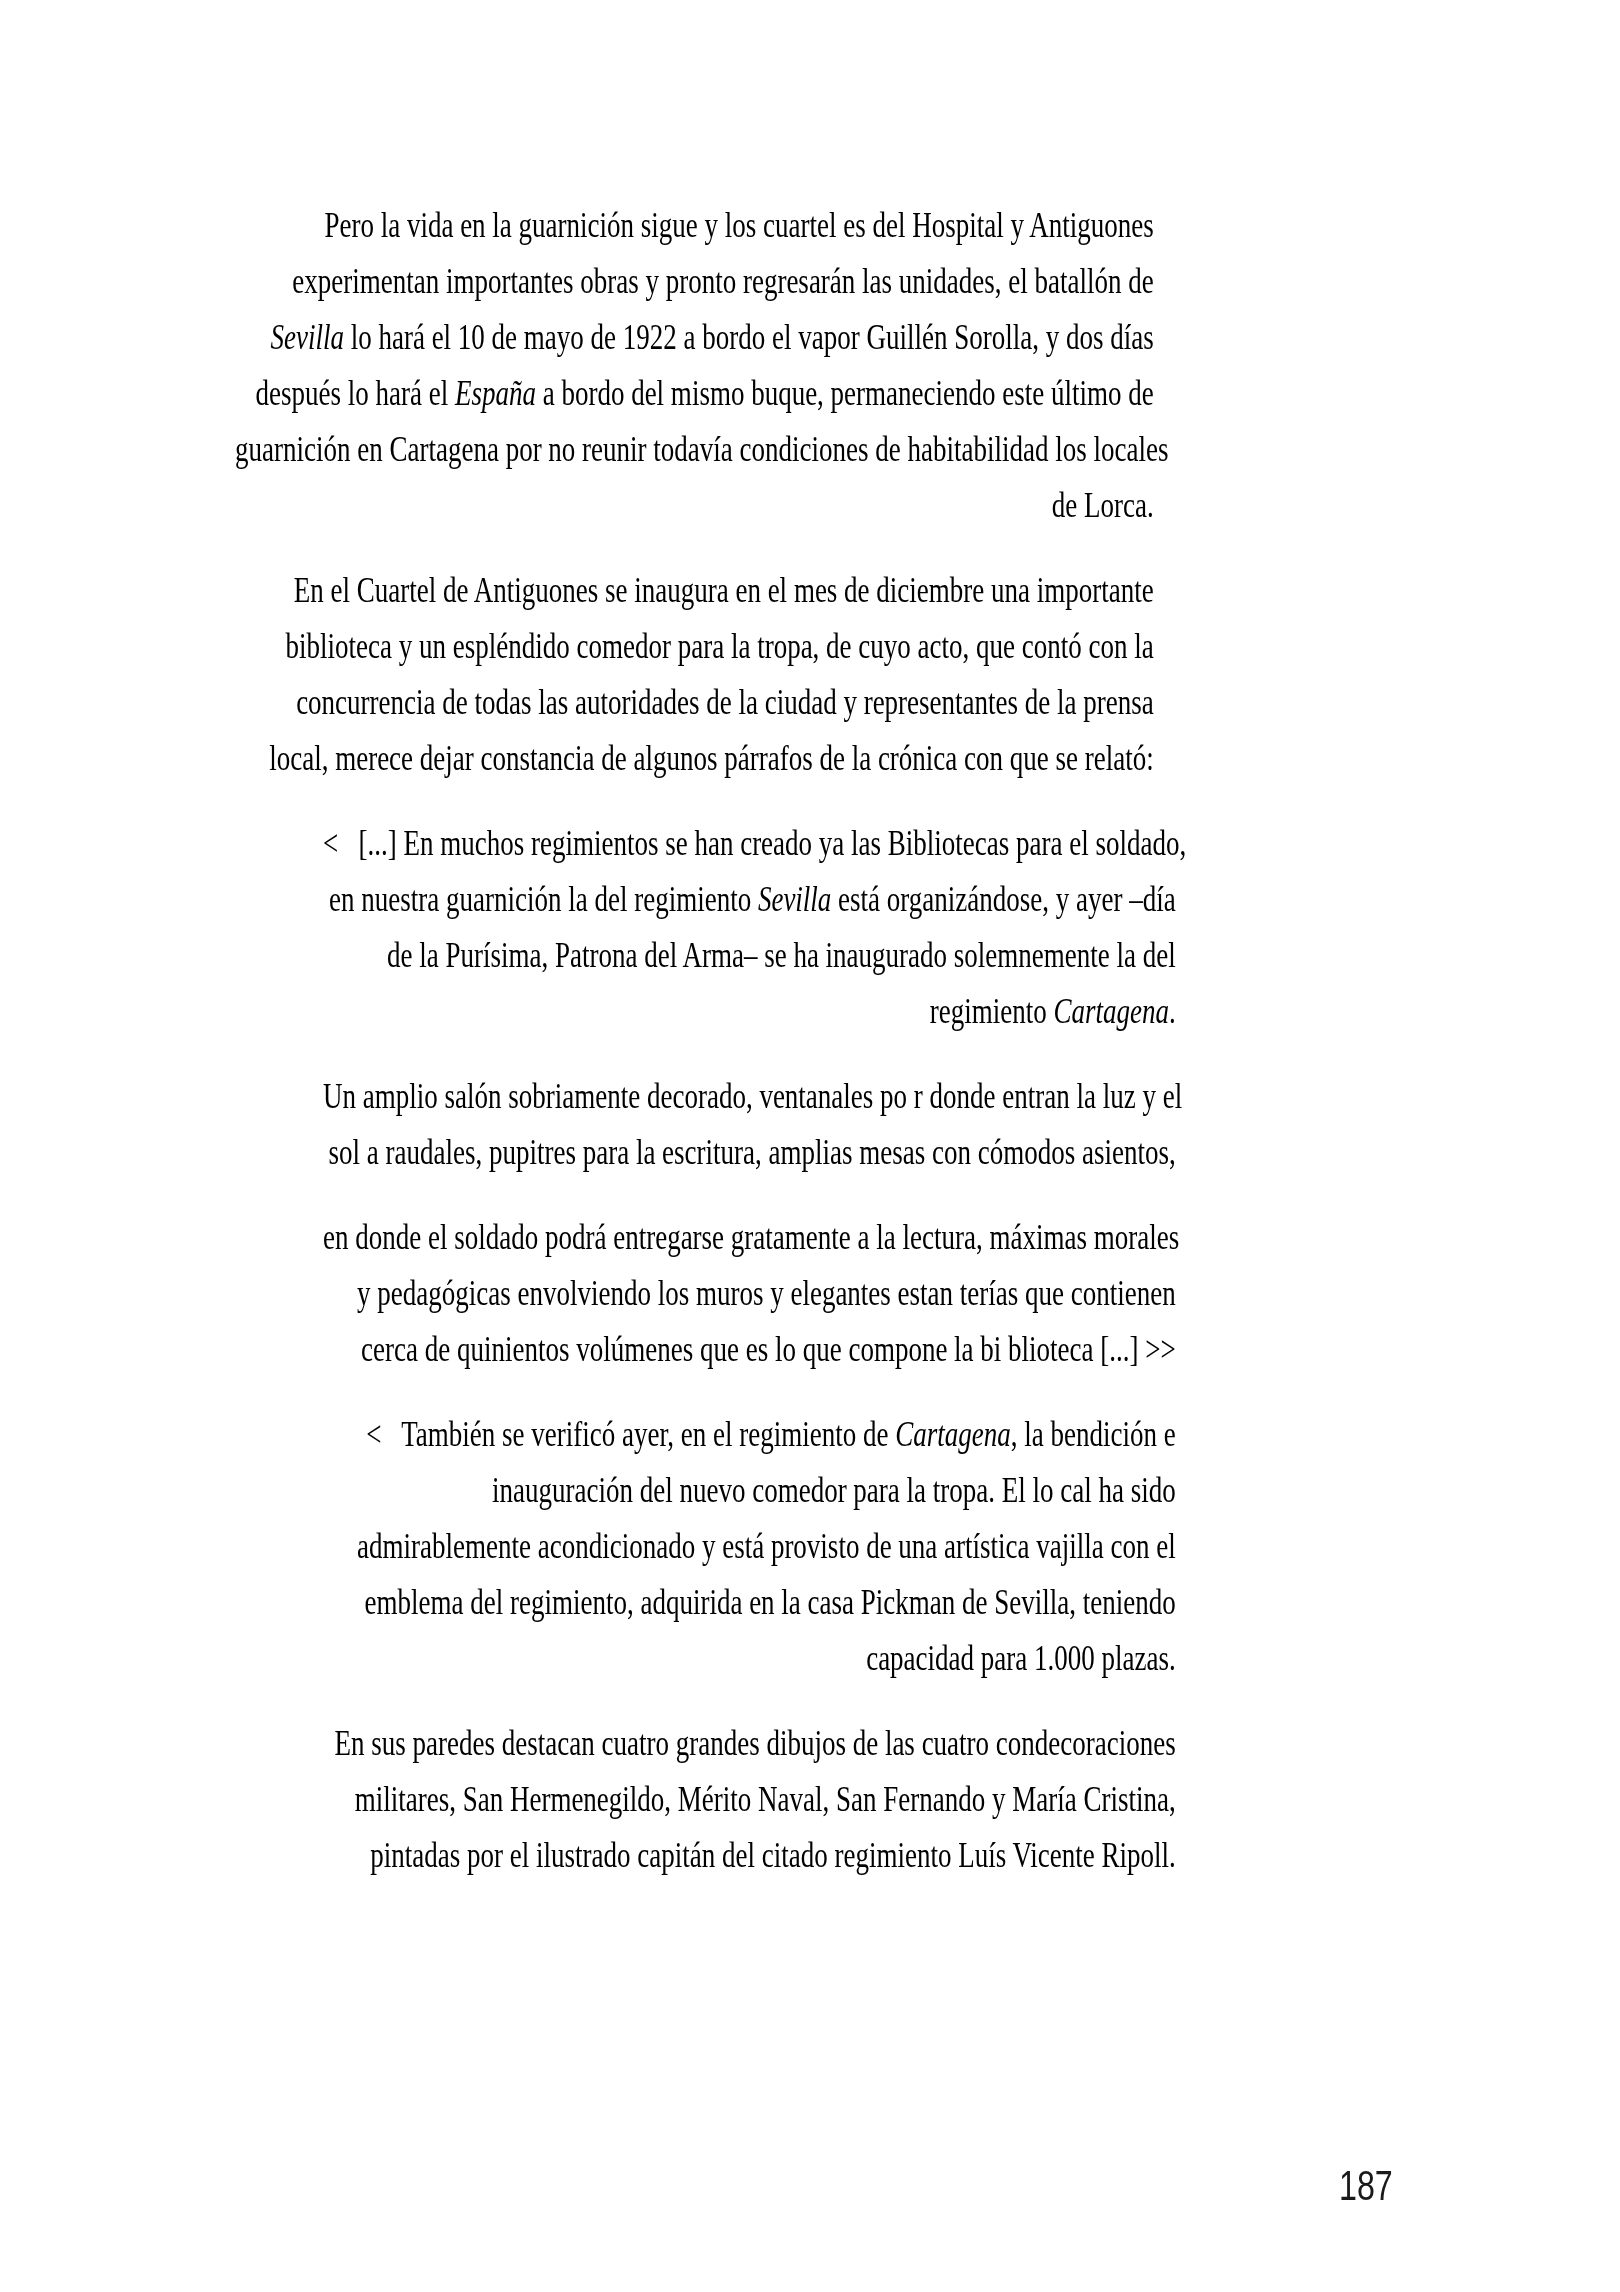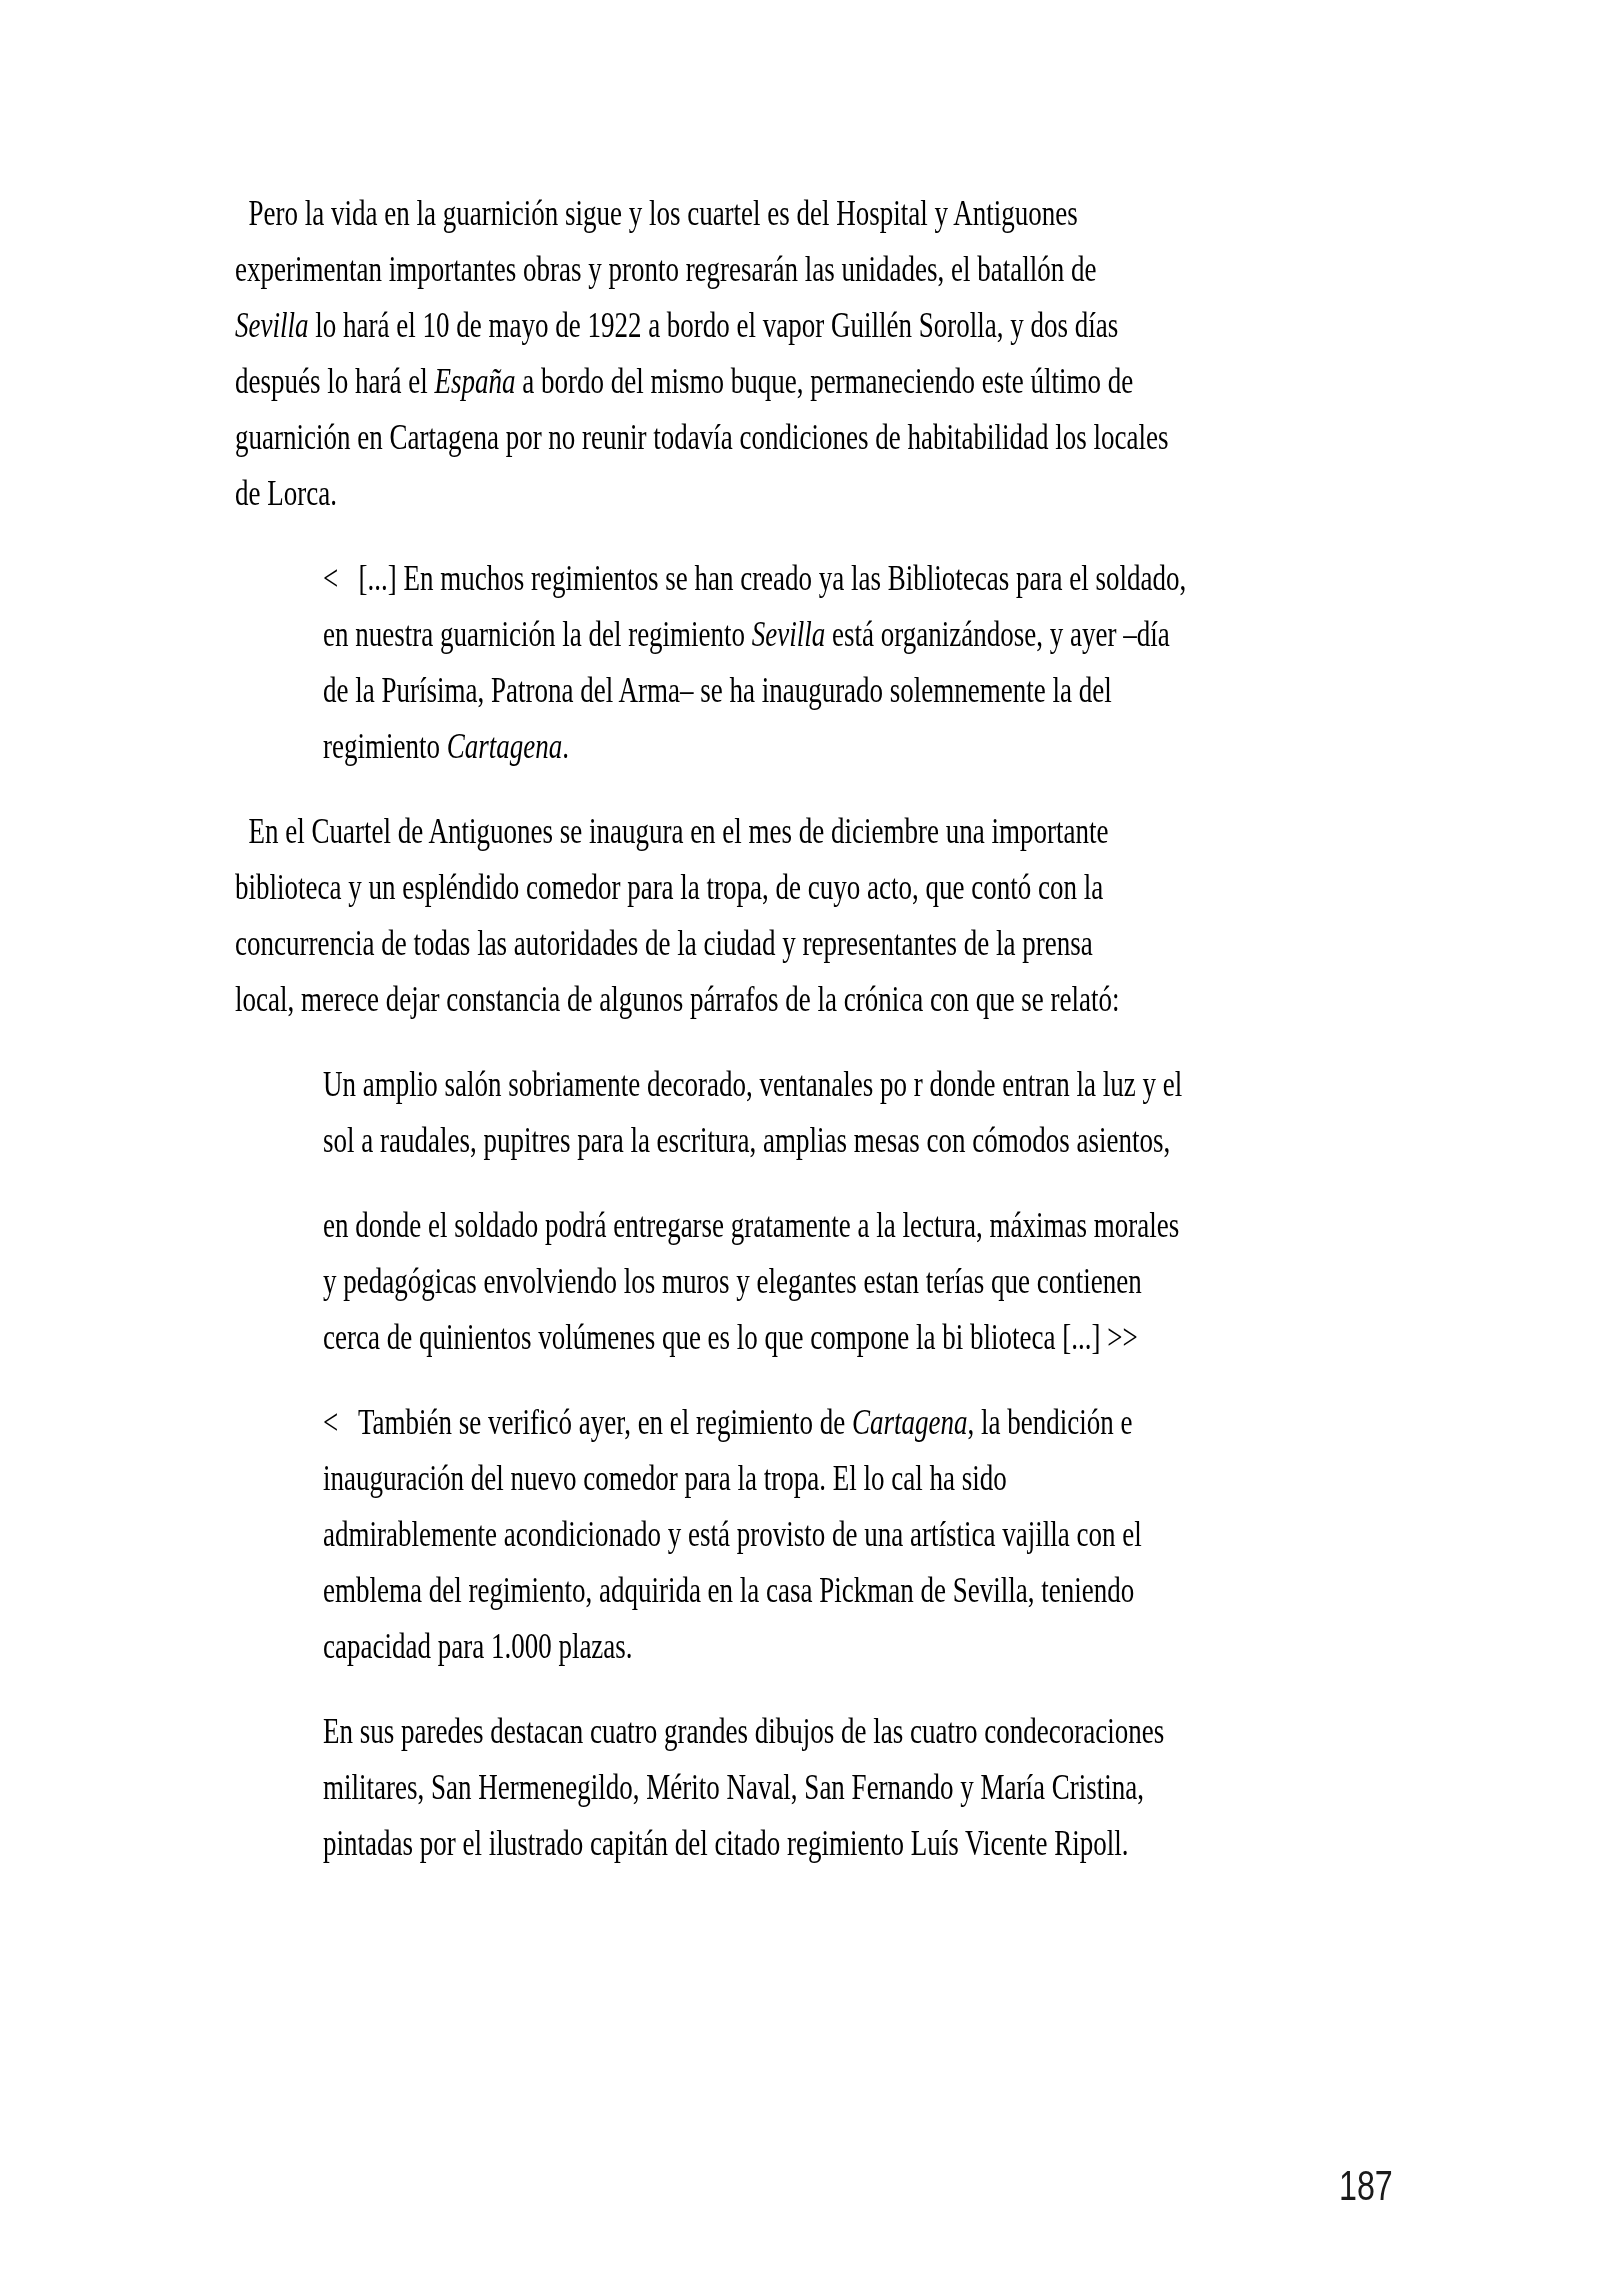--- a/index.html
+++ b/index.html
@@ -16,21 +16,22 @@
     overflow: hidden;
     font-family: "Liberation Serif", "DejaVu Serif", serif;
   }
   .doc {
     position: absolute;
     left: 235px;
     top: 181px;
     width: 1225px;
   }
   .block {
-    margin: 4px 0 29px 0;
+    margin: 16px 0 29px 0;
+    text-align: right;
   }
   .block.quote {
     margin-left: 88px;
   }
   .line {
     display: block;
     white-space: pre;
     font-size: 36px;
     line-height: 56px;
     transform: scaleX(0.75);
@@ -56,31 +57,31 @@
 <div class="page">
   <div class="doc">
       <div class="block body">
         <div class="line"><span class="seg">  Pero la vida en la guarnición sigue y los cuartel es del Hospital y Antiguones</span></div>
         <div class="line"><span class="seg">experimentan importantes obras y pronto regresarán las unidades, el batallón de</span></div>
         <div class="line"><span class="seg italic">Sevilla</span><span class="seg"> lo hará el 10 de mayo de 1922 a bordo el vapor Guillén Sorolla, y dos días</span></div>
         <div class="line"><span class="seg">después lo hará el </span><span class="seg italic">España</span><span class="seg"> a bordo del mismo buque, permaneciendo este último de</span></div>
         <div class="line"><span class="seg">guarnición en Cartagena por no reunir todavía condiciones de habitabilidad los locales</span></div>
         <div class="line"><span class="seg">de Lorca.</span></div>
       </div>
+      <div class="block body">
+        <div class="line"><span class="seg">  En el Cuartel de Antiguones se inaugura en el mes de diciembre una importante</span></div>
+        <div class="line"><span class="seg">biblioteca y un espléndido comedor para la tropa, de cuyo acto, que contó con la</span></div>
+        <div class="line"><span class="seg">concurrencia de todas las autoridades de la ciudad y representantes de la prensa</span></div>
+        <div class="line"><span class="seg">local, merece dejar constancia de algunos párrafos de la crónica con que se relató:</span></div>
+      </div>
       <div class="block quote">
         <div class="line"><span class="seg">&lt;   [...] En muchos regimientos se han creado ya las Bibliotecas para el soldado,</span></div>
         <div class="line"><span class="seg">en nuestra guarnición la del regimiento </span><span class="seg italic">Sevilla</span><span class="seg"> está organizándose, y ayer –día</span></div>
         <div class="line"><span class="seg">de la Purísima, Patrona del Arma– se ha inaugurado solemnemente la del</span></div>
         <div class="line"><span class="seg">regimiento </span><span class="seg italic">Cartagena</span><span class="seg">.</span></div>
-      </div>
-      <div class="block body">
-        <div class="line"><span class="seg">  En el Cuartel de Antiguones se inaugura en el mes de diciembre una importante</span></div>
-        <div class="line"><span class="seg">biblioteca y un espléndido comedor para la tropa, de cuyo acto, que contó con la</span></div>
-        <div class="line"><span class="seg">concurrencia de todas las autoridades de la ciudad y representantes de la prensa</span></div>
-        <div class="line"><span class="seg">local, merece dejar constancia de algunos párrafos de la crónica con que se relató:</span></div>
       </div>
       <div class="block quote">
         <div class="line"><span class="seg">Un amplio salón sobriamente decorado, ventanales po r donde entran la luz y el</span></div>
         <div class="line"><span class="seg">sol a raudales, pupitres para la escritura, amplias mesas con cómodos asientos,</span></div>
       </div>
       <div class="block quote">
         <div class="line"><span class="seg">en donde el soldado podrá entregarse gratamente a la lectura, máximas morales</span></div>
         <div class="line"><span class="seg">y pedagógicas envolviendo los muros y elegantes estan terías que contienen</span></div>
         <div class="line"><span class="seg">cerca de quinientos volúmenes que es lo que compone la bi blioteca [...] &gt;&gt;</span></div>
       </div>

